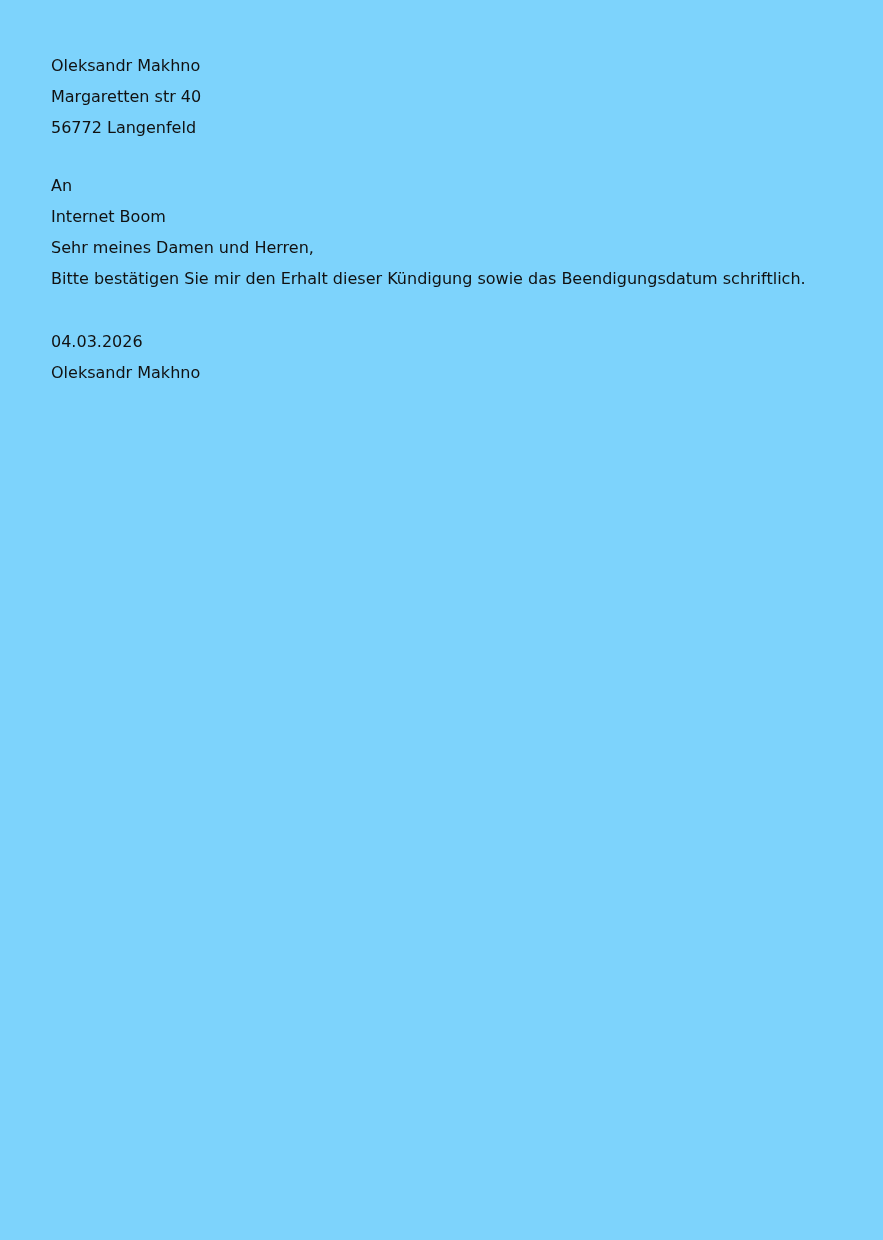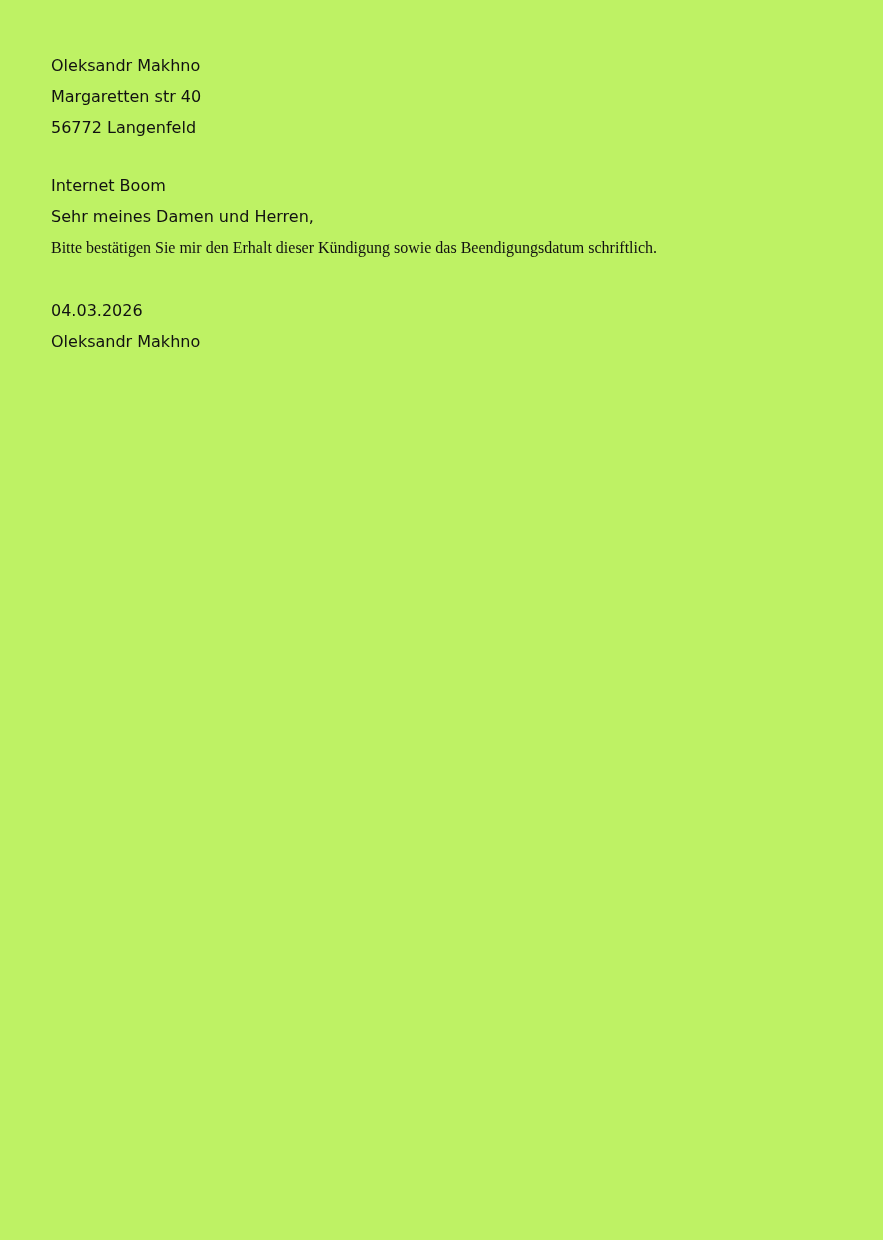--- a/index.html
+++ b/index.html
@@ -13,45 +13,46 @@
     font-family: "DejaVu Sans", "Liberation Sans", sans-serif;
     color: #111111;
     font-size: 16px;
     line-height: 31px;
   }
   .page {
     box-sizing: border-box;
     width: 883px;
     min-height: 1240px;
     padding: 50px 28px 0 51px;
-    background: #bef264;
+    background: #7dd3fc;
   }
   .page p {
     margin: 0;
     padding: 0;
   }
   .block-recipient  { margin-top: 27px; }
   .block-subject    { margin-top: 88px; }
   .block-greeting   { margin-top: 49px; }
   .block-body-1     { margin-top: 31px; }
-  .block-body-2     { margin-top: 17px; font-family: Liberation Serif, serif; }
+  .block-body-2     { margin-top: 17px; }
   .block-signature  { margin-top: 32px; }
 </style>
 </head>
 <body>
 
 <div class="page">
 
   <div class="block-sender">
     <p>Oleksandr Makhno</p>
     <p>Margaretten str 40</p>
     <p>56772 Langenfeld</p>
   </div>
 
   <div class="block-recipient">
+    <p>An</p>
     <p>Internet Boom</p>
   </div>
 
 
   <p class="block-greeting">Sehr meines Damen und Herren,</p>
 
 
   <p class="block-body-2">Bitte bestätigen Sie mir den Erhalt dieser Kündigung sowie das Beendigungsdatum schriftlich.</p>
 
   <div class="block-signature">

